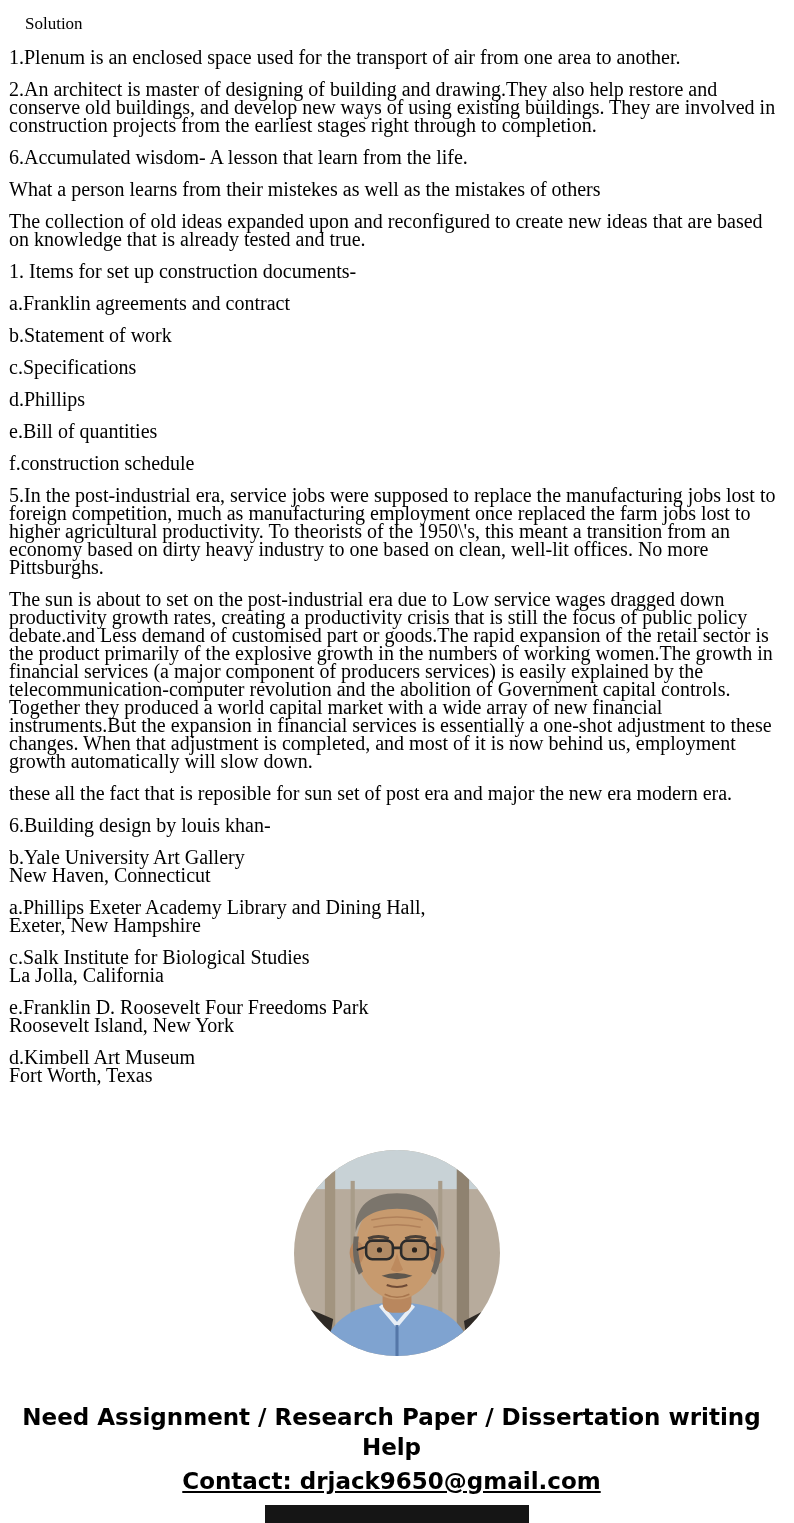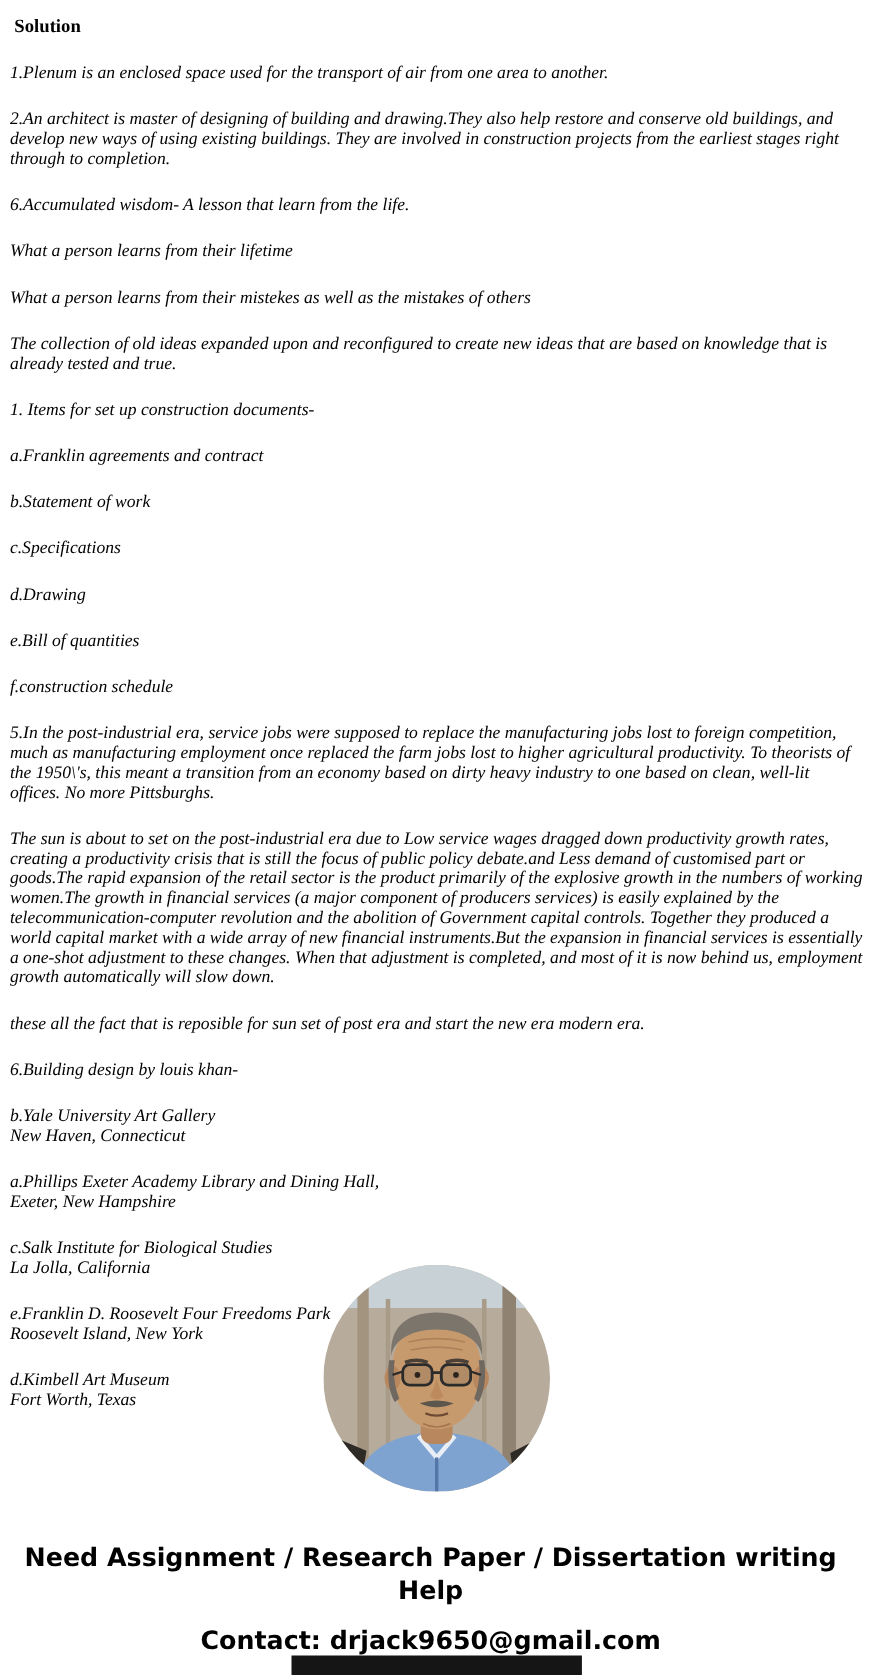--- a/index.html
+++ b/index.html
@@ -14,30 +14,29 @@
     font-family: "Liberation Serif", serif;
     color: #000000;
   }
   .text-flow {
     position: absolute;
     top: 0; left: 0; right: 0;
     padding: 0 9px;
   }
   h1.solution-title {
     font-size: 17px;
-    font-weight: bold;
-    margin: 14px 0 14px 4px;
+    font-weight: normal;
+    margin: 14px 0 14px 16px;
     font-family: "Liberation Serif", serif;
   }
   p.para {
-    font-size: 16px;
+    font-size: 20px;
     line-height: 18px;
-    margin: 24px 0;
+    margin: 14px 0;
     white-space: pre-line;
-    font-style: italic;
   }
   .portrait-wrap {
     position: absolute;
     top: 1150px;
     left: 50%;
     transform: translateX(-50%);
     width: 206px;
     height: 206px;
     border-radius: 50%;
     overflow: hidden;
@@ -54,21 +53,22 @@
   }
   .footer-help {
     font-size: 23px;
     line-height: 30px;
     margin: 0 auto;
     max-width: 740px;
   }
   .footer-contact {
     font-size: 23px;
     line-height: 30px;
-    margin: 15px auto;
+    margin: 4px auto;
+    text-decoration: underline;
   }
   .bottom-strip {
     position: absolute;
     bottom: 0;
     left: 50%;
     transform: translateX(-50%);
     width: 264px;
     height: 18px;
     background: #151515;
   }
@@ -76,33 +76,32 @@
 </head>
 <body>
 
 <div id="page">
 
   <div class="text-flow">
     <h1 class="solution-title">Solution</h1>
     <p class="para">1.Plenum is an enclosed space used for the transport of air from one area to another.</p>
     <p class="para">2.An architect is master of designing of building and drawing.They also help restore and conserve old buildings, and develop new ways of using existing buildings. They are involved in construction projects from the earliest stages right through to completion.</p>
     <p class="para">6.Accumulated wisdom- A lesson that learn from the life.</p>
-    <p class="para">What a person learns from their lifetime</p>
     <p class="para">What a person learns from their mistekes as well as the mistakes of others</p>
     <p class="para">The collection of old ideas expanded upon and reconfigured to create new ideas that are based on knowledge that is already tested and true.</p>
     <p class="para">1. Items for set up construction documents-</p>
     <p class="para">a.Franklin agreements and contract</p>
     <p class="para">b.Statement of work</p>
     <p class="para">c.Specifications</p>
-    <p class="para">d.Drawing</p>
+    <p class="para">d.Phillips</p>
     <p class="para">e.Bill of quantities</p>
     <p class="para">f.construction schedule</p>
     <p class="para">5.In the post-industrial era, service jobs were supposed to replace the manufacturing jobs lost to foreign competition, much as manufacturing employment once replaced the farm jobs lost to higher agricultural productivity. To theorists of the 1950\'s, this meant a transition from an economy based on dirty heavy industry to one based on clean, well-lit offices. No more Pittsburghs.</p>
     <p class="para">The sun is about to set on the post-industrial era due to Low service wages dragged down productivity growth rates, creating a productivity crisis that is still the focus of public policy debate.and Less demand of customised part or goods.The rapid expansion of the retail sector is the product primarily of the explosive growth in the numbers of working women.The growth in financial services (a major component of producers services) is easily explained by the telecommunication-computer revolution and the abolition of Government capital controls. Together they produced a world capital market with a wide array of new financial instruments.But the expansion in financial services is essentially a one-shot adjustment to these changes. When that adjustment is completed, and most of it is now behind us, employment growth automatically will slow down.</p>
-    <p class="para">these all the fact that is reposible for sun set of post era and start the new era modern era.</p>
+    <p class="para">these all the fact that is reposible for sun set of post era and major the new era modern era.</p>
     <p class="para">6.Building design by louis khan-</p>
     <p class="para">b.Yale University Art Gallery
 New Haven, Connecticut</p>
     <p class="para">a.Phillips Exeter Academy Library and Dining Hall,
 Exeter, New Hampshire</p>
     <p class="para">c.Salk Institute for Biological Studies
 La Jolla, California</p>
     <p class="para">e.Franklin D. Roosevelt Four Freedoms Park
 Roosevelt Island, New York</p>
     <p class="para">d.Kimbell Art Museum

